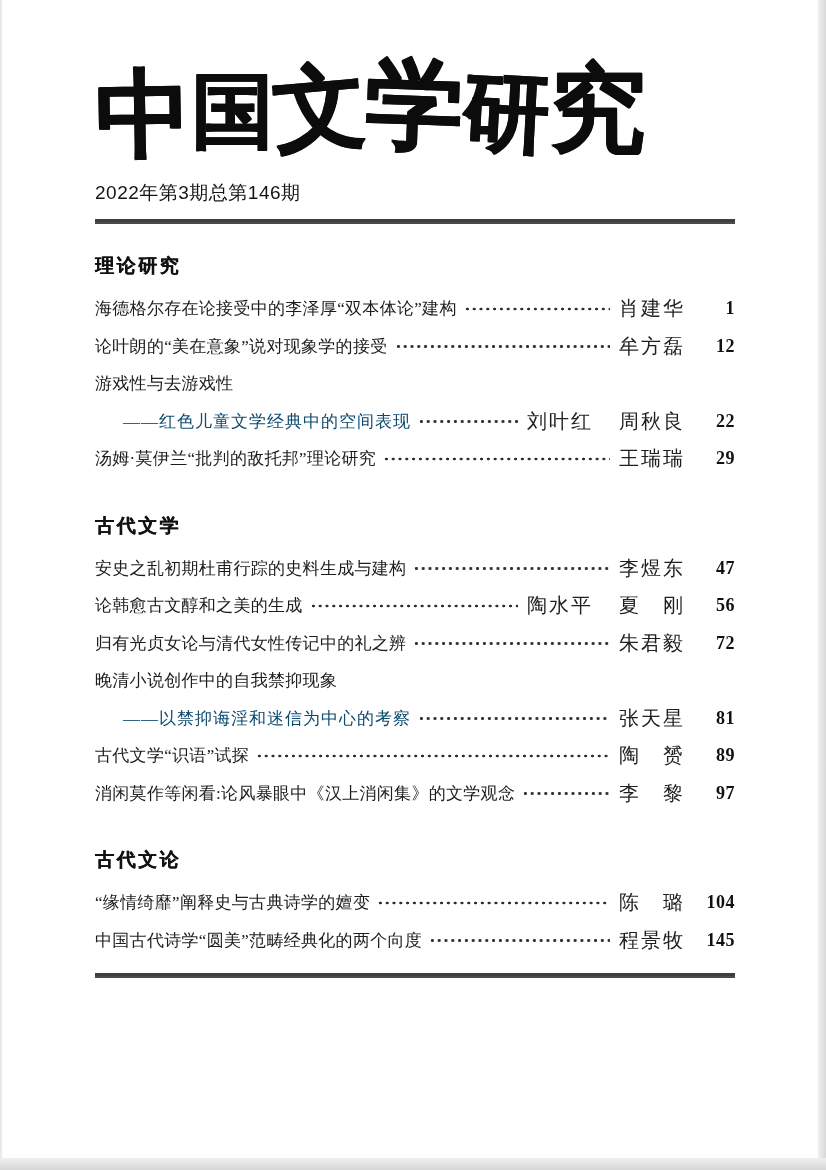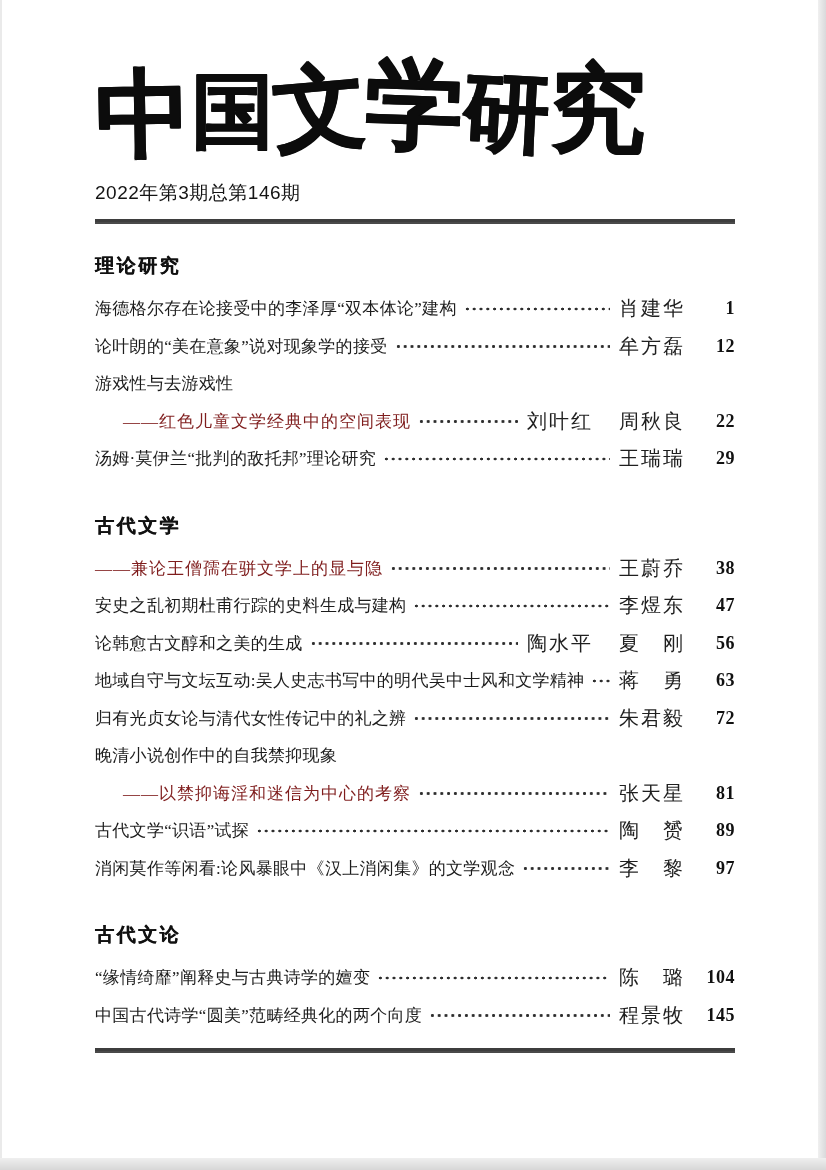--- a/index.html
+++ b/index.html
@@ -74,21 +74,21 @@
   }
   .toc-row {
     display: flex;
     align-items: center;
     height: 37.5px;
     line-height: 37.5px;
     font-size: 17px;
   }
   .toc-row.indent { padding-left: 28px; }
   .row-title { white-space: nowrap; letter-spacing: 0.3px; color: #1c1c1c; }
-  .toc-row.sub .row-title { letter-spacing: 1px; color: #7f1d1d; }
+  .toc-row.sub .row-title { letter-spacing: 1px; color: #0c4a6e; }
   .leader {
     flex: 1 1 auto;
     align-self: stretch;
     margin: 0 9px 0 7px;
     min-width: 12px;
     background-image: radial-gradient(circle, #2e2e2e 1.35px, rgba(0,0,0,0) 1.55px);
     background-size: 6.8px 37.5px;
     background-repeat: repeat-x;
     background-position: left center;
   }
@@ -173,52 +173,36 @@
           <span class="row-title">汤姆·莫伊兰“批判的敌托邦”理论研究</span>
           <span class="leader"></span>
           <span class="authors">
             <span class="author">王瑞瑞</span>
           </span>
           <span class="page">29</span>
         </div>
       </section>
       <section class="toc-section">
         <h2 class="sec-heading">古代文学</h2>
-        <div class="toc-row sub">
-          <span class="row-title">——兼论王僧孺在骈文学上的显与隐</span>
-          <span class="leader"></span>
-          <span class="authors">
-            <span class="author">王蔚乔</span>
-          </span>
-          <span class="page">38</span>
-        </div>
         <div class="toc-row">
           <span class="row-title">安史之乱初期杜甫行踪的史料生成与建构</span>
           <span class="leader"></span>
           <span class="authors">
             <span class="author">李煜东</span>
           </span>
           <span class="page">47</span>
         </div>
         <div class="toc-row">
           <span class="row-title">论韩愈古文醇和之美的生成</span>
           <span class="leader"></span>
           <span class="authors">
             <span class="author">陶水平</span>
             <span class="author">夏　刚</span>
           </span>
           <span class="page">56</span>
-        </div>
-        <div class="toc-row">
-          <span class="row-title">地域自守与文坛互动:吴人史志书写中的明代吴中士风和文学精神</span>
-          <span class="leader"></span>
-          <span class="authors">
-            <span class="author">蒋　勇</span>
-          </span>
-          <span class="page">63</span>
         </div>
         <div class="toc-row">
           <span class="row-title">归有光贞女论与清代女性传记中的礼之辨</span>
           <span class="leader"></span>
           <span class="authors">
             <span class="author">朱君毅</span>
           </span>
           <span class="page">72</span>
         </div>
         <div class="toc-row">

